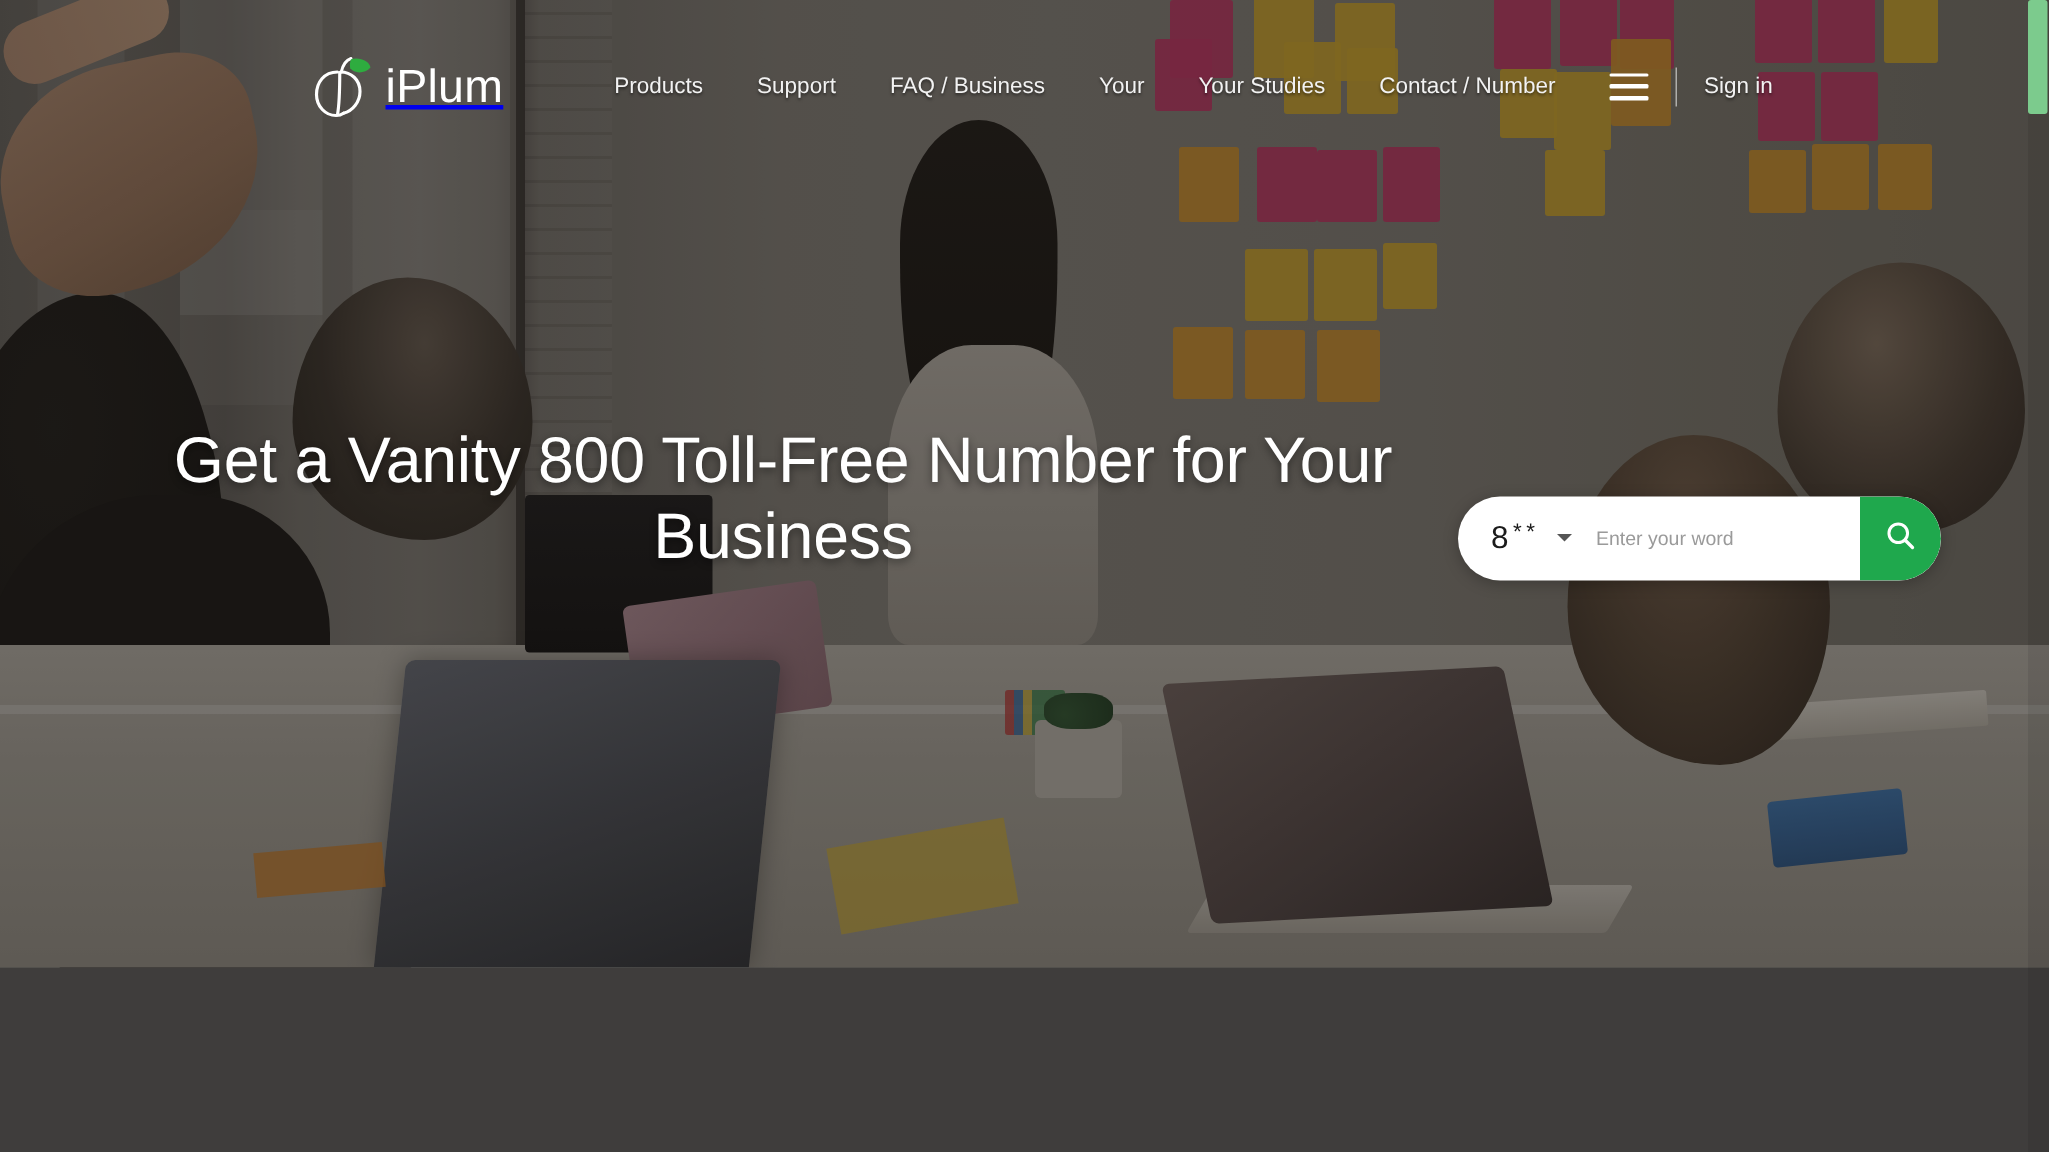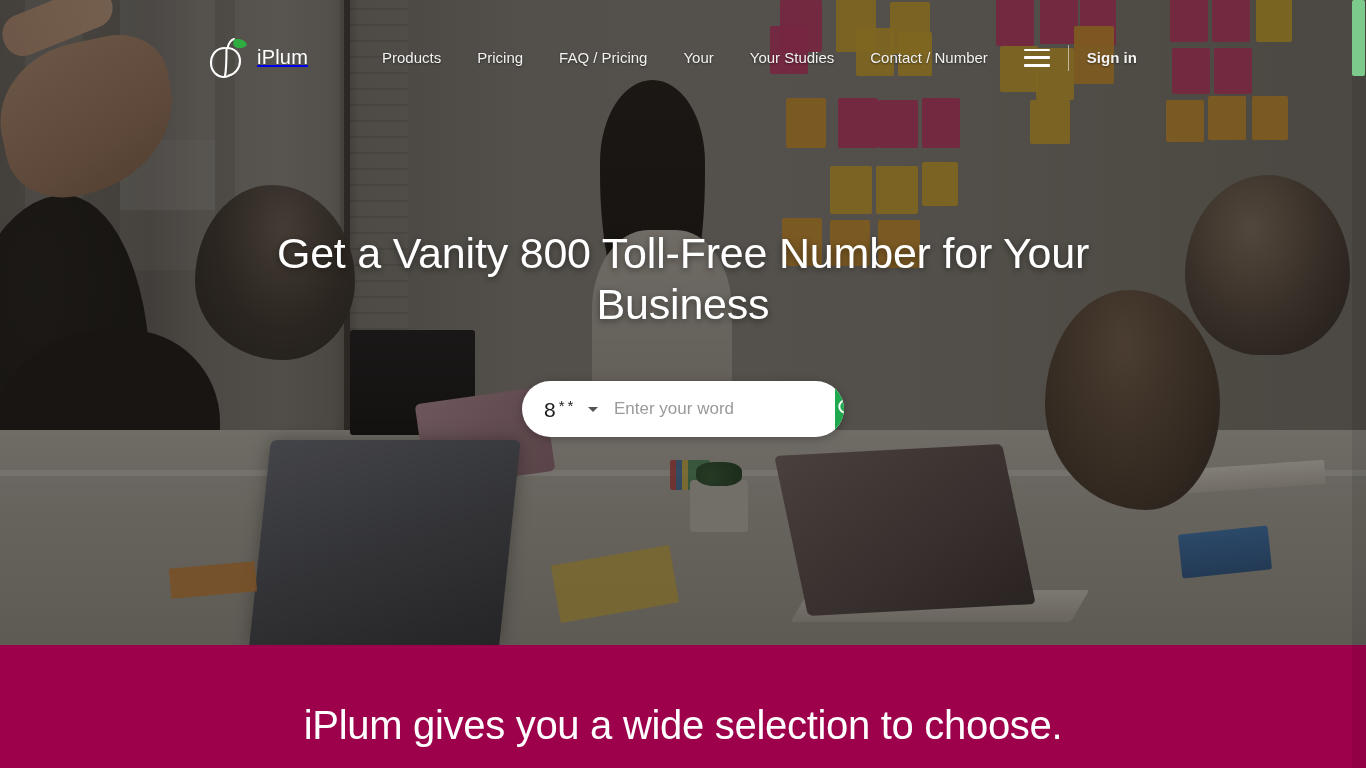--- a/index.html
+++ b/index.html
@@ -192,46 +192,46 @@
   }
 
   
   .header {
     position: absolute; left: 0; top: 0; width: 1366px; height: 115px;
     display: flex; align-items: center; z-index: 20;
   }
   .logo { display: flex; align-items: center; margin-left: 203px; }
   .logo-mark { width: 48px; height: 48px; position: relative; }
   .logo-text {
-    color: #ffffff; font-size: 20px; letter-spacing: .2px;
+    color: #ffffff; font-size: 31px; letter-spacing: .2px;
     margin-left: 6px; font-weight: 400;
   }
 
   .nav { display: flex; align-items: center; margin-left: 74px; }
   .nav a {
     color: #f2f2f2; font-size: 15px; text-decoration: none;
     margin-right: 36px; white-space: nowrap;
     text-shadow: 0 1px 2px rgba(0,0,0,.5);
   }
-  .nav a:last-of-type { margin-right: 14px; font-weight: bold; }
+  .nav a:last-of-type { margin-right: 14px; }
   .burger {
     width: 26px; height: 18px; display: flex; flex-direction: column;
     justify-content: space-between; margin-right: 18px; cursor: pointer;
   }
   .burger span { display:block; height: 2.5px; background: #ffffff; border-radius: 1px; }
   .nav-divider { width: 1px; height: 26px; background: rgba(255,255,255,.55); margin-right: 18px; }
   .signin {
     color: #ffffff; font-size: 18px; text-decoration: none; font-weight: 400;
     text-shadow: 0 1px 2px rgba(0,0,0,.5);
   }
 
   
   .hero-content {
     position: absolute; left: 0; top: 0; width: 1366px; height: 645px;
-    z-index: 15; display: flex; flex-direction: column;
+    z-index: 15; display: flex; flex-direction: row;
     align-items: center; justify-content: center; padding-top: 20px;
   }
   .hero-title {
     color: #ffffff; font-size: 43px; font-weight: 400; line-height: 1.18;
     text-align: center; max-width: 900px; letter-spacing: -0.2px;
     text-shadow: 0 2px 6px rgba(0,0,0,.45);
   }
 
   
   .searchbar {
@@ -246,21 +246,21 @@
   }
   .prefix-digit { font-size: 21px; color: #1b1b1b; line-height: 1; }
   .prefix-stars { font-size: 15px; color: #1b1b1b; margin-left: 3px; letter-spacing: 3px; position: relative; top: -4px; }
   .caret {
     margin-left: 12px; width: 0; height: 0;
     border-left: 5px solid transparent; border-right: 5px solid transparent;
     border-top: 5px solid #555;
   }
   .search-input {
     flex: 1; border: none; outline: none; height: 100%;
-    font-family: "Liberation Sans", sans-serif; font-size: 17px;
+    font-family: "Liberation Sans", sans-serif; font-size: 13px;
     color: #15803d; background: transparent; padding-left: 6px;
   }
   .search-input::placeholder { color: #9a9a9a; }
   .search-btn {
     width: 74px; height: 100%; border: none; cursor: pointer;
     background: #1fa84d; display: flex; align-items: center; justify-content: center;
     border-radius: 0 28px 28px 0;
   }
 
   
@@ -378,22 +378,22 @@
           <path d="M23.5 14.5 C23.5 22 23.5 34 22 42.5" fill="none" stroke="#ffffff" stroke-width="2.1" stroke-linecap="round"></path>
           <path d="M24.5 14 C25.5 9.5 28 6 31 5" fill="none" stroke="#ffffff" stroke-width="2" stroke-linecap="round"></path>
           <path d="M31 5.5 C37 4 43 6.5 44 11 C40 15.5 33 15 30.5 11.5 C30 9.5 30.4 7 31 5.5 Z" fill="#2eac3f"></path>
         </svg>
       </span>
       <span class="logo-text">iPlum</span>
     </a>
 
     <nav class="nav">
       <a href="#">Products</a>
-      <a href="#">Pricing</a>
-      <a href="#">FAQ / Pricing</a>
+      <a href="#">Support</a>
+      <a href="#">FAQ / Business</a>
       <a href="#">Your</a>
       <a href="#">Your Studies</a>
       <a href="#">Contact / Number</a>
 
       <div class="burger">
         <span></span>
         <span></span>
         <span></span>
       </div>
       <div class="nav-divider"></div>
@@ -415,20 +415,17 @@
         <span>
           <svg width="24" height="24" viewBox="0 0 24 24" aria-hidden="true">
             <circle cx="10.5" cy="10.5" r="6.2" fill="none" stroke="#ffffff" stroke-width="2"></circle>
             <line x1="15" y1="15" x2="20" y2="20" stroke="#ffffff" stroke-width="2.2" stroke-linecap="round"></line>
           </svg>
         </span>
       </button>
     </div>
   </div>
 
-  <div class="band">
-    <div class="band-text">iPlum gives you a wide selection to choose.</div>
-  </div>
 
   <div class="scroll-track"></div>
   <div class="scroll-thumb"></div>
 
 </div>
 
 </body></html>

